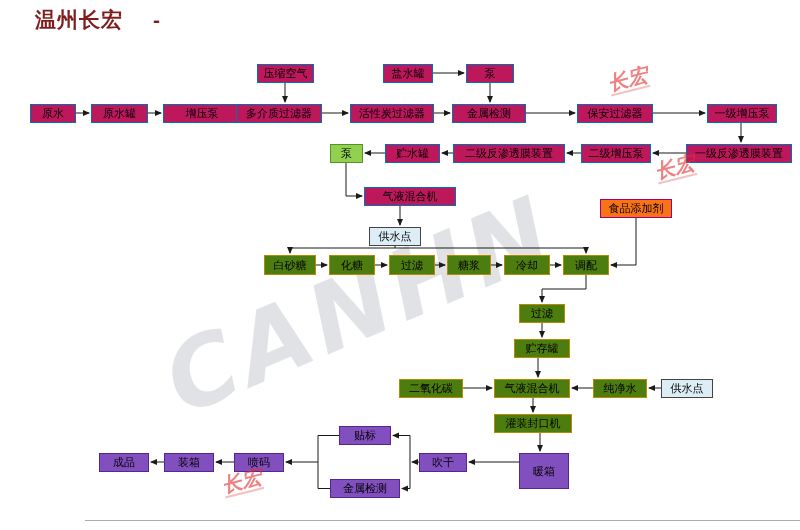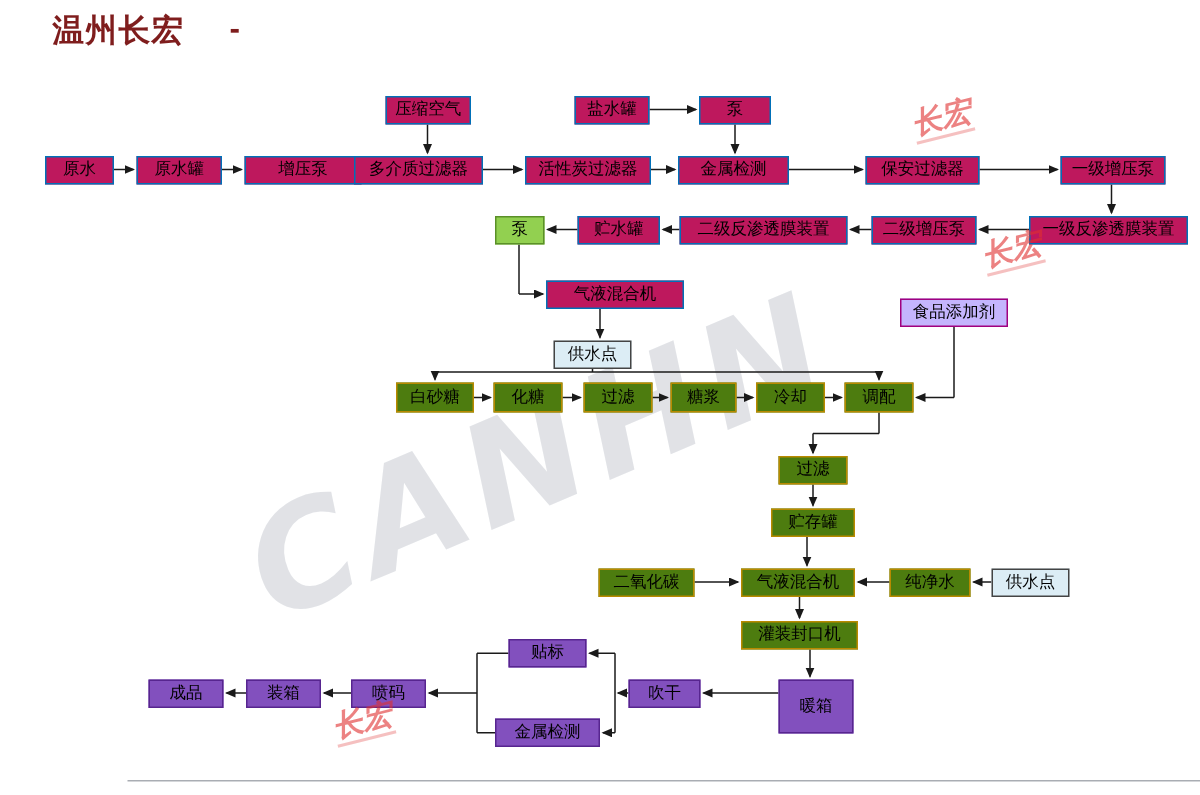--- a/index.html
+++ b/index.html
@@ -23,21 +23,21 @@
     font-style:italic;font-size:20px;transform:rotate(-14deg);pointer-events:none;
     border-bottom:2px solid rgba(224,48,48,.5);line-height:1.1;
   }
   .node{
     position:absolute;box-sizing:border-box;display:flex;align-items:center;justify-content:center;
     font-size:11px;color:#000;border:1px solid #333;white-space:nowrap;z-index:3;line-height:1;
   }
   .cyan{background:#be185d;border-color:#0070b8;}
   .green{background:#92d050;border-color:#5a9028;}
   .light{background:#dcedf5;border-color:#444;}
-  .magenta{background:#c4b5fd;border-color:#a0007f;}
+  .magenta{background:#f97316;border-color:#a0007f;}
   .orange{background:#4d7c0f;border-color:#b98a00;}
   .purple{background:#8250be;border-color:#57258f;}
   #connectors{position:absolute;left:0;top:0;z-index:2;pointer-events:none;}
   .footer-line{position:absolute;left:85px;right:0;top:520px;height:1px;background:#a9adb3;z-index:4;}
 </style>
 </head>
 <body>
 
 <div id="canvas">
 

